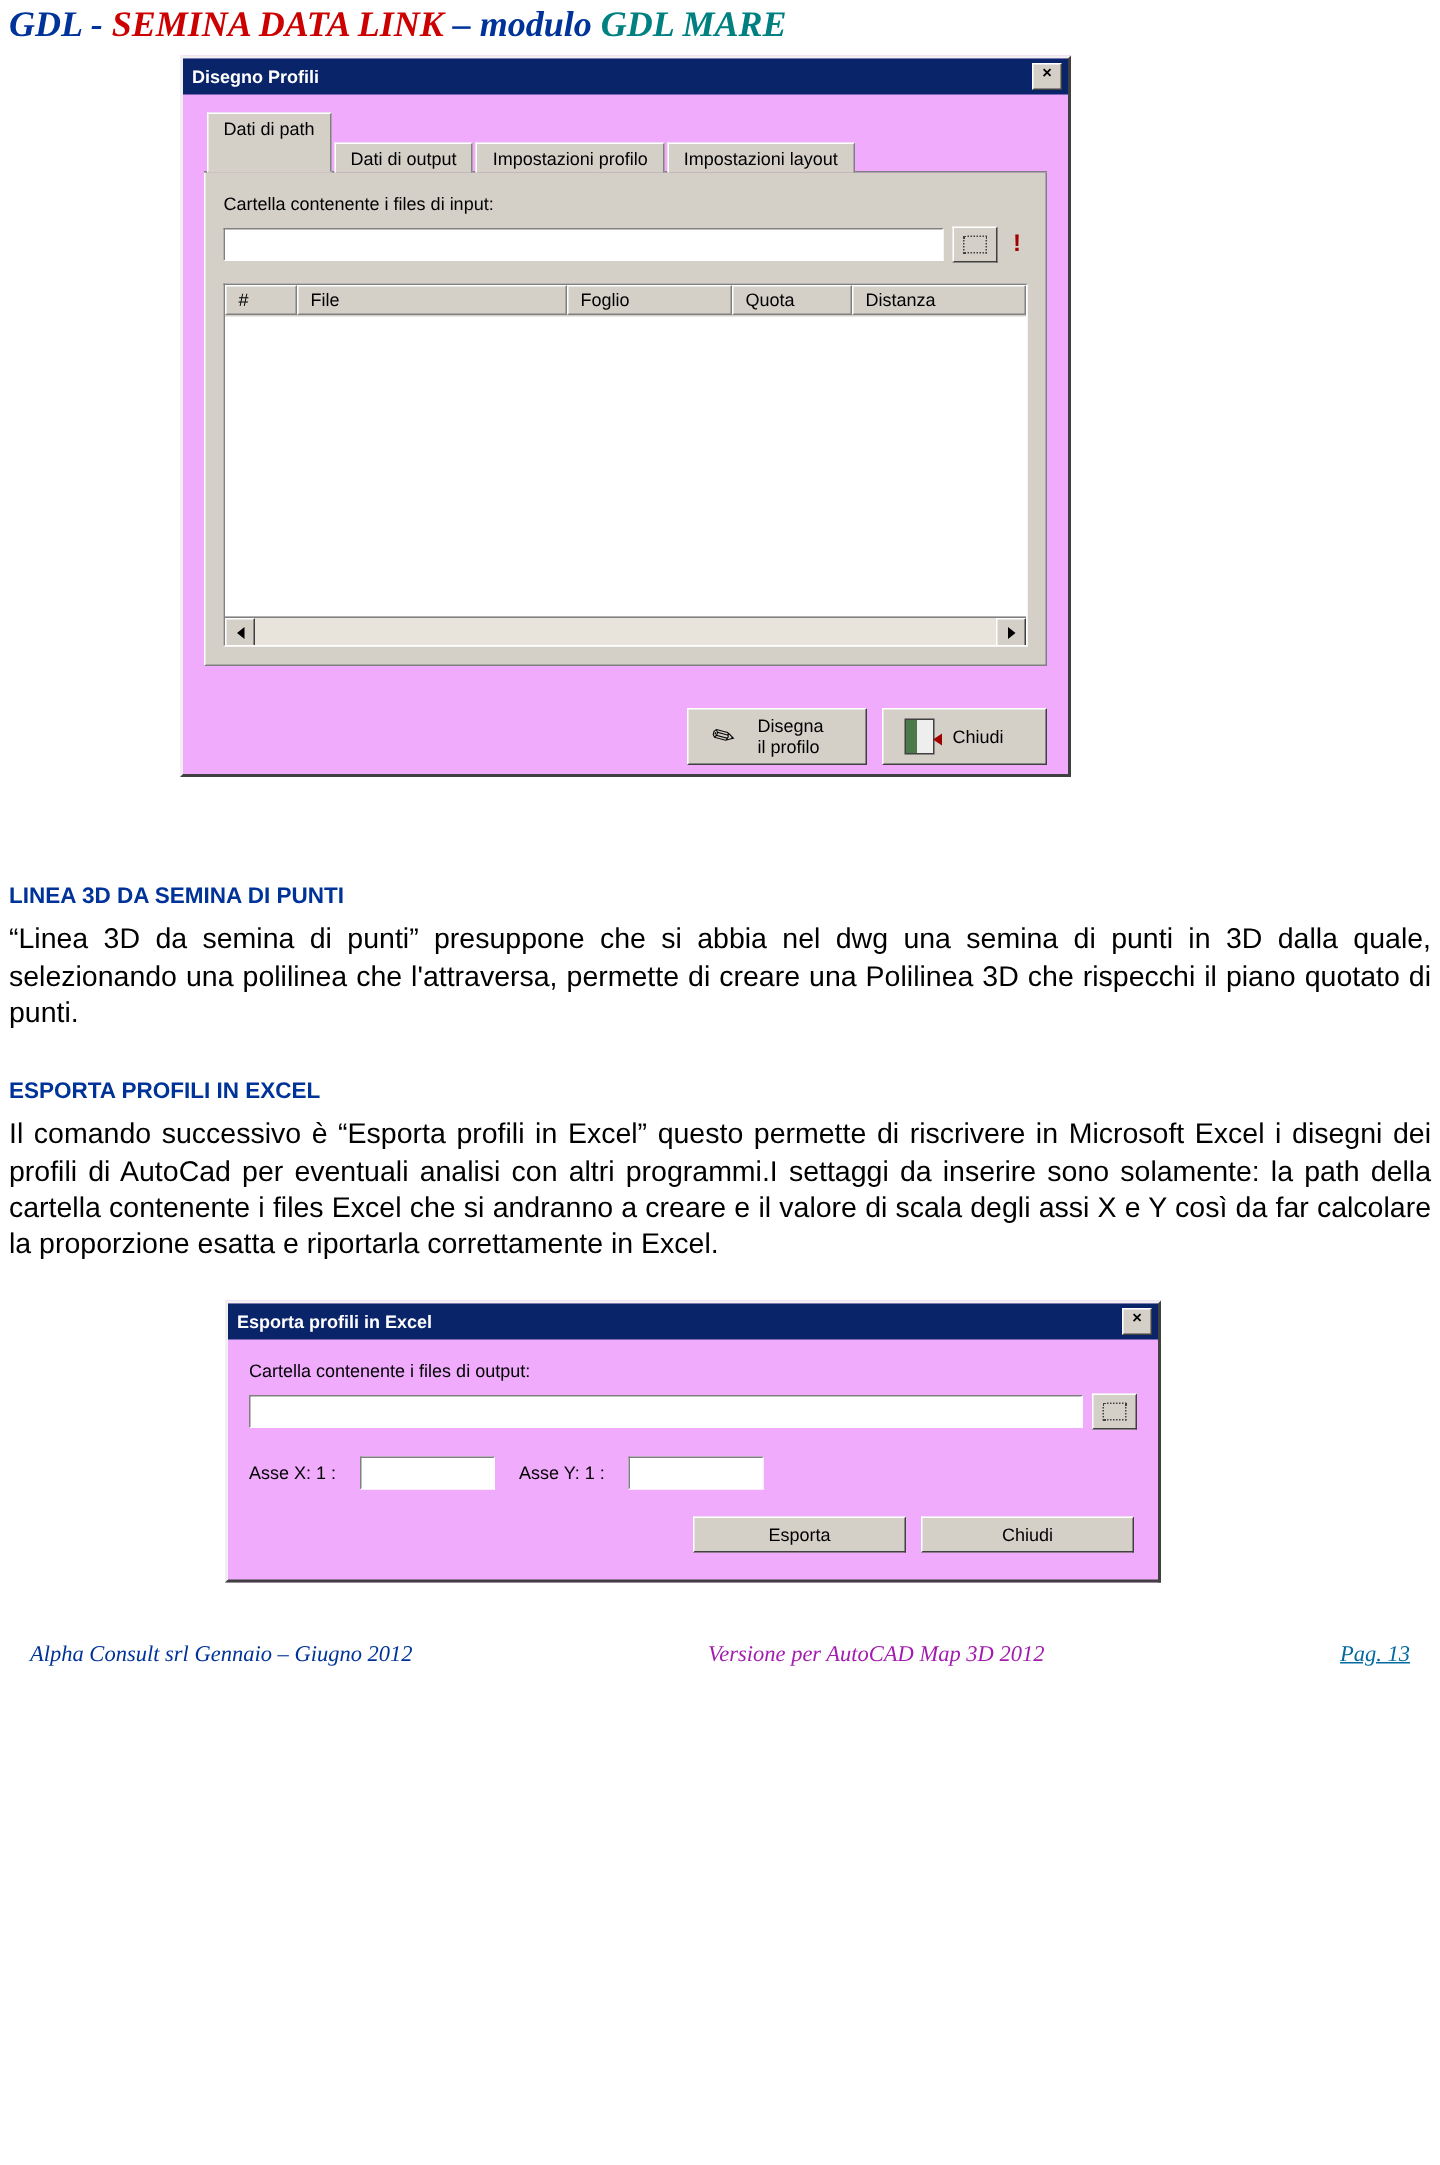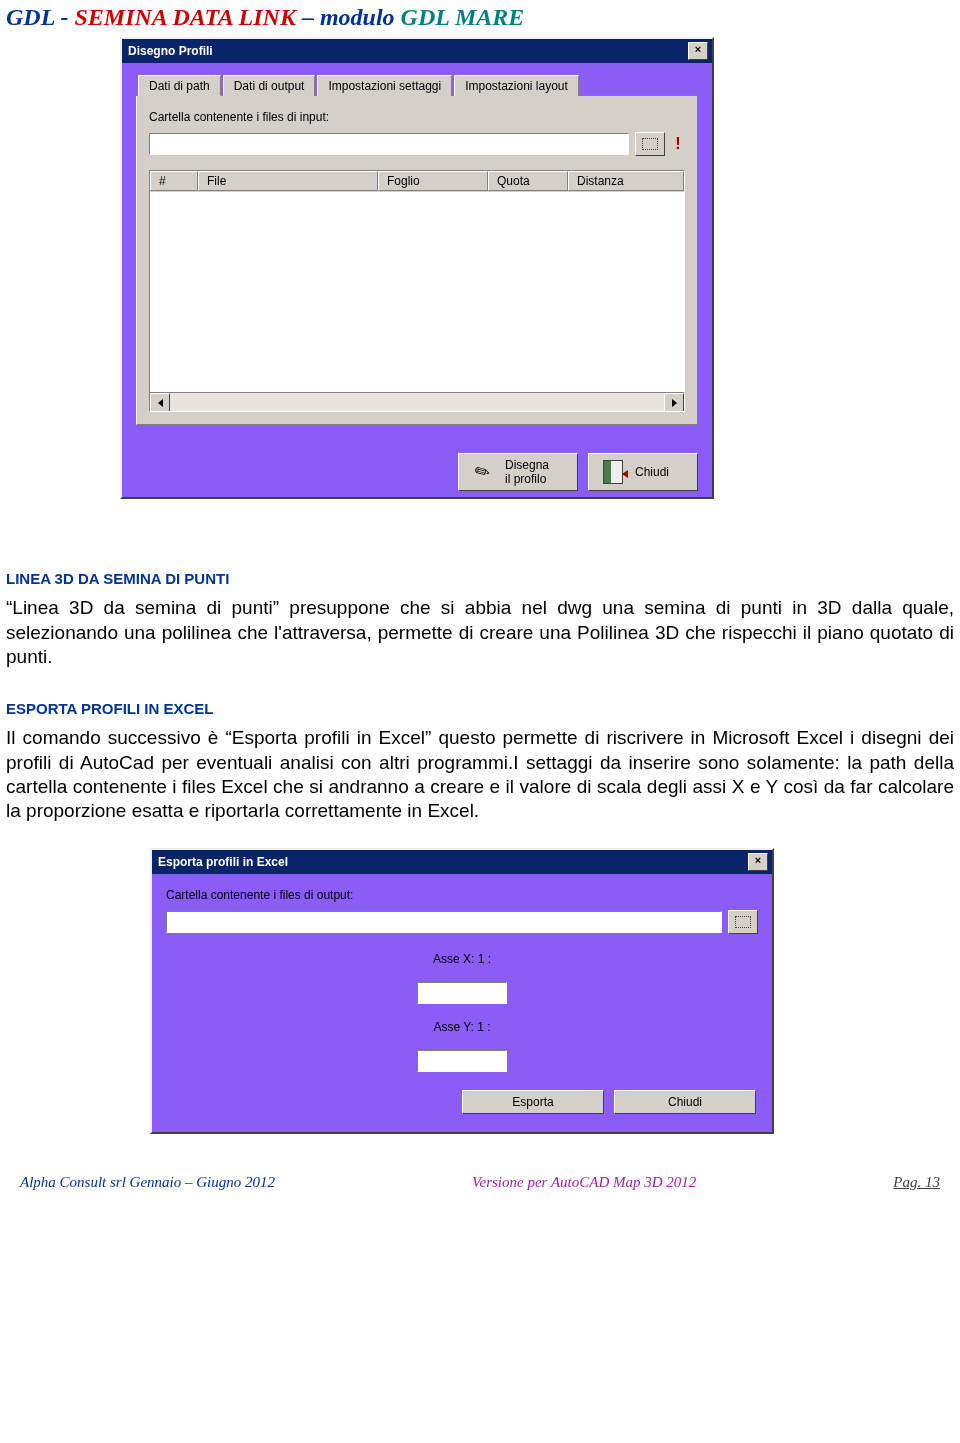--- a/index.html
+++ b/index.html
@@ -22,21 +22,21 @@
   .doc-header .c-blue { color: #003399; }
   .doc-header .c-red { color: #cc0000; }
   .doc-header .c-teal { color: #008080; }
   .doc-header .dash { color: #003399; }
 
   
   .dialog {
     position: relative;
     margin: 6px 0 0 120px;
     width: 590px;
-    background: #8b5cf6;
+    background: #f0abfc;
     border-top: 2px solid #f0f0f0;
     border-left: 2px solid #f0f0f0;
     border-right: 2px solid #404040;
     border-bottom: 2px solid #404040;
     font-family: Tahoma, Arial, sans-serif;
     font-size: 12px;
   }
   .titlebar {
     background: #0a246a;
     color: #fff;
@@ -83,21 +83,21 @@
     font-size: 12px;
     color: #000;
     cursor: default;
   }
   .tab.active {
     border-bottom: 1px solid #d4d0c8;
     position: relative;
     top: 0;
     z-index: 2;
   }
-  .tab.inactive { background: #d4d0c8; }
+  .tab.inactive { background: #d4d0c8; margin-top: 20px; }
   .tab-panel {
     border-left: 1px solid #fff;
     border-right: 1px solid #808080;
     border-bottom: 1px solid #808080;
     padding: 14px 12px 12px 12px;
     background: #d4d0c8;
   }
   .field-label {
     font-size: 12px;
     color: #000;
@@ -273,21 +273,20 @@
   .dialog2 {
     margin-left: 150px;
     width: 620px;
   }
   .dialog2 .dialog-body { padding: 14px 14px 18px 14px; }
   .axis-row {
     display: flex;
     align-items: center;
     gap: 16px;
     margin-top: 18px;
-    flex-direction: column;
   }
   .axis-row .axlbl { font-size: 12px; }
   .axis-row .axval {
     width: 90px; height: 22px;
     background:#fff;
     border-top:1px solid #808080;border-left:1px solid #808080;border-right:1px solid #fff;border-bottom:1px solid #fff;
     box-sizing:border-box;
     display:flex;align-items:center;padding:0 6px;font-size:12px;
   }
   .dialog2 .bottom-row { padding: 18px 2px 0 2px; }
@@ -300,40 +299,40 @@
   .footer {
     display: flex;
     justify-content: space-between;
     font-family: "Times New Roman", Times, serif;
     font-style: italic;
     font-size: 15px;
     padding: 40px 20px 10px 20px;
     color: #003399;
   }
   .footer .mid { color: #a21caf; }
-  .footer .right { color: #404040; text-decoration: underline; }
+  .footer .right { color: #0369a1; text-decoration: underline; }
 </style>
 </head>
 <body>
 
 <div class="page">
   <div class="doc-header">
     <span class="c-blue">GDL</span><span class="dash"> - </span><span class="c-red">SEMINA</span> <span class="c-red">DATA</span> <span class="c-red">LINK</span><span class="c-blue"> – </span><span class="c-blue">modulo</span> <span class="c-teal">GDL MARE</span>
   </div>
 
   <div class="dialog">
     <div class="titlebar">
       <span class="title-text">Disegno Profili</span>
       <div class="close-btn">×</div>
     </div>
     <div class="dialog-body">
       <div class="tabs">
         <div class="tab active">Dati di path</div>
         <div class="tab inactive">Dati di output</div>
-        <div class="tab inactive">Impostazioni settaggi</div>
+        <div class="tab inactive">Impostazioni profilo</div>
         <div class="tab inactive">Impostazioni layout</div>
       </div>
       <div class="tab-panel">
         <div class="field-label">Cartella contenente i files di input:</div>
         <div class="path-row">
           <input type="text" class="text-input" value="" style="">
           <div class="small-btn">
               <div class="browse-glyph"></div>
             </div>
           <div class="exclam">!</div>

